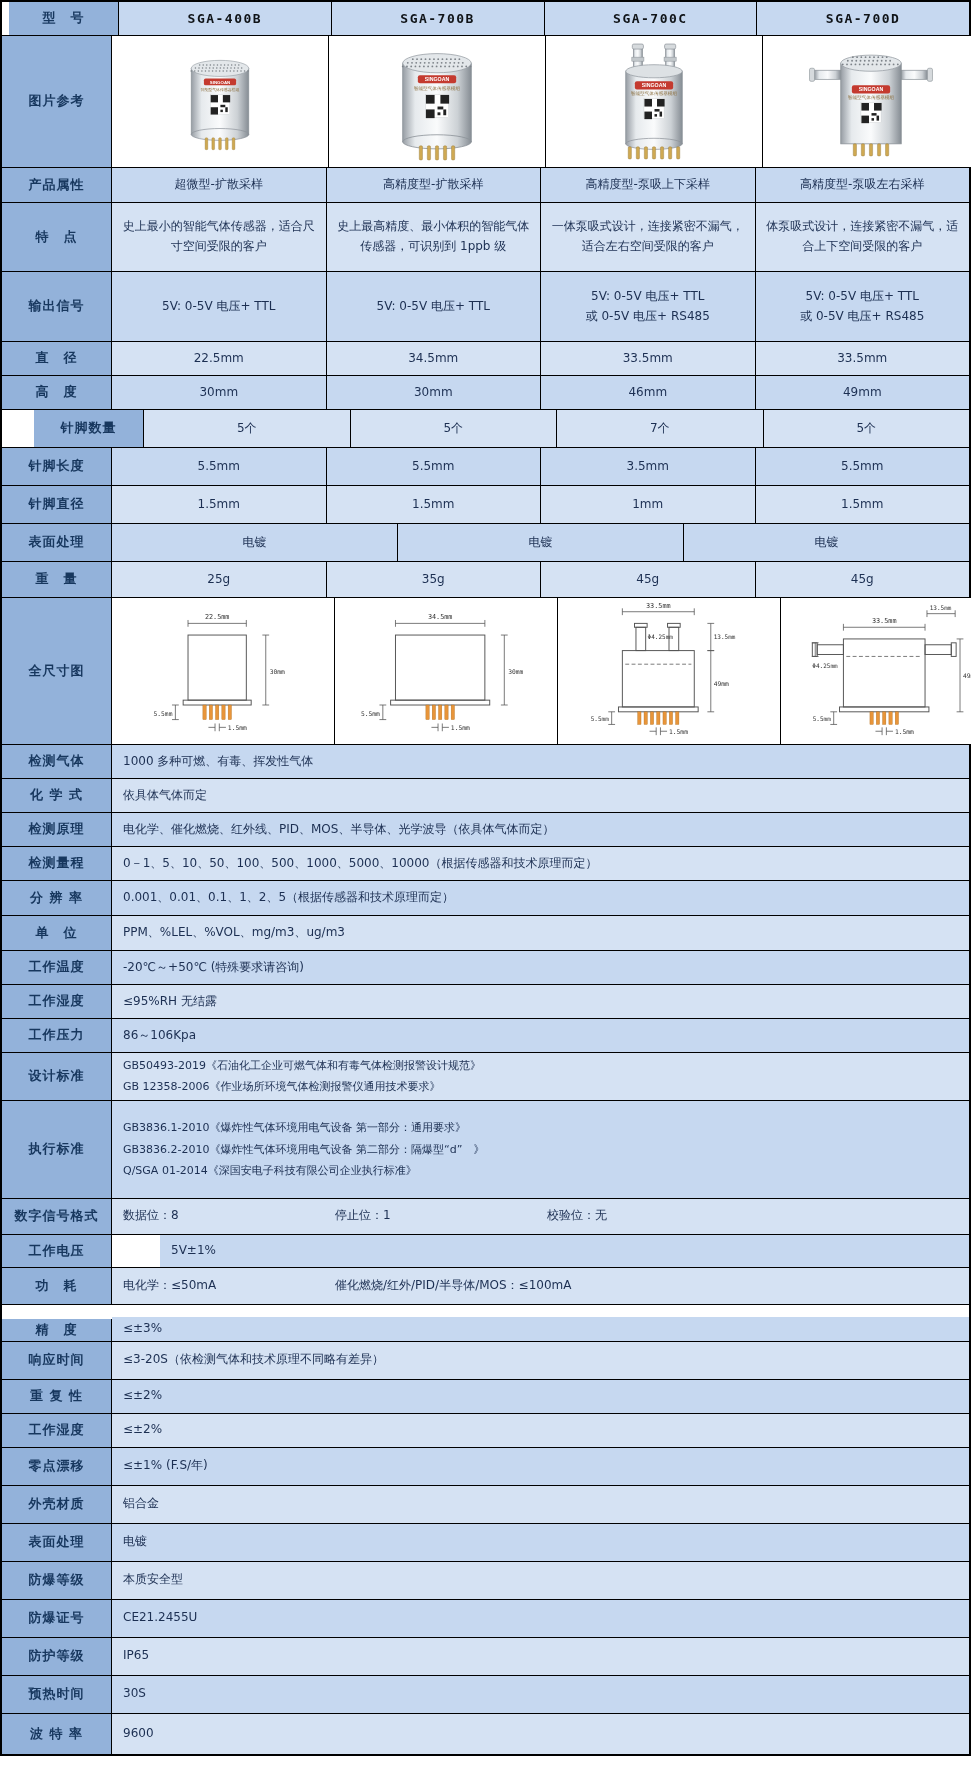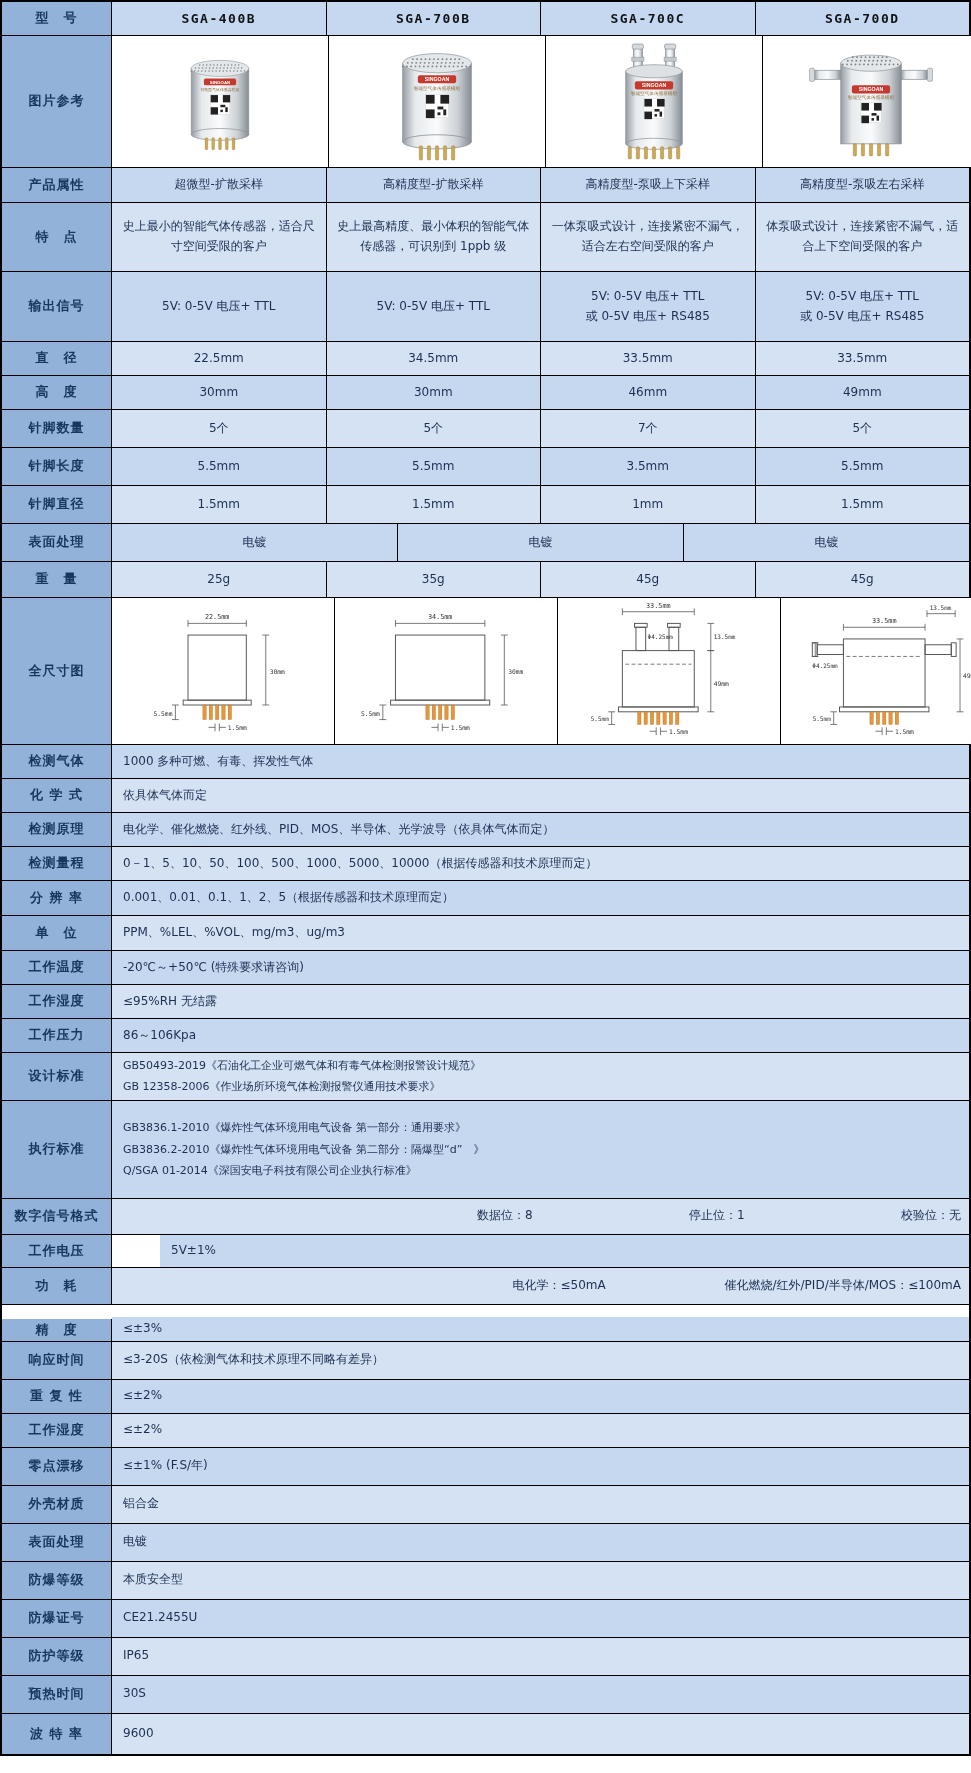--- a/index.html
+++ b/index.html
@@ -20,29 +20,29 @@
     padding:2px 8px;line-height:1.65;}
   .cell:last-child{border-right:none;}
   .cell.white{background:#fff;}
   .shade-a{background:var(--shade-a);}
   .shade-b{background:var(--shade-b);}
   .model-cell{font-family:"DejaVu Sans Mono","Liberation Mono",monospace;font-weight:bold;
     font-size:13px;letter-spacing:1.5px;color:#101418;}
   .cell.wide{align-items:flex-start;text-align:left;padding-left:11px;justify-content:center;}
   .cell.wide .line{text-align:left;}
   .cell.small{font-size:11px;line-height:1.95;}
-  .cell.segs{flex-direction:row;justify-content:flex-end;align-items:center;}
+  .cell.segs{flex-direction:row;justify-content:flex-start;align-items:center;}
   .seg{display:inline-block;min-width:212px;text-align:left;}
   .seg:last-child{min-width:0;}
 </style>
 </head>
 <body>
 
 <div id="table" class="table">
-    <div class="row header-row" style="min-height: 34px;">
+    <div class="row header-row" style="min-height: 34px; padding-left: 7px;">
       <div class="label">型　号</div>
       <div class="cell model-cell shade-a">SGA-400B</div>
       <div class="cell model-cell shade-a">SGA-700B</div>
       <div class="cell model-cell shade-a">SGA-700C</div>
       <div class="cell model-cell shade-a">SGA-700D</div>
     </div>
     <div class="row" style="min-height: 132px;">
       <div class="label">图片参考</div>
       <div class="cell white">
         <svg width="200" height="126" viewBox="0 0 150 125">
@@ -424,21 +424,21 @@
       <div class="cell shade-a">
         <div class="line">30mm</div>
       </div>
       <div class="cell shade-a">
         <div class="line">46mm</div>
       </div>
       <div class="cell shade-a">
         <div class="line">49mm</div>
       </div>
     </div>
-    <div class="row" style="min-height: 38px;">
+    <div class="row" style="min-height: 38px; padding-left: 32px;">
       <div class="label">针脚数量</div>
       <div class="cell shade-b">
         <div class="line">5个</div>
       </div>
       <div class="cell shade-b">
         <div class="line">5个</div>
       </div>
       <div class="cell shade-b">
         <div class="line">7个</div>
       </div>

